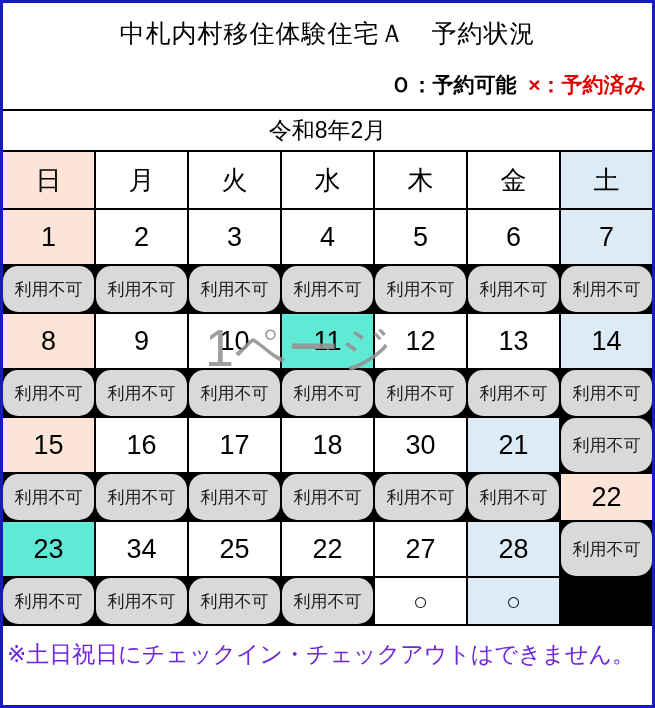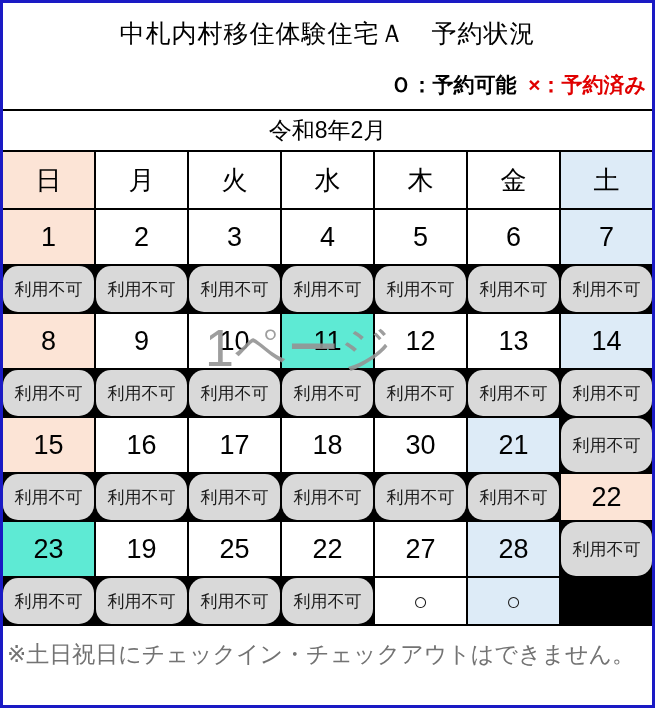--- a/index.html
+++ b/index.html
@@ -81,21 +81,21 @@
   .cell.status.ok { font-size: 25px; }
 
   
   .footer {
     height: 57px;
     box-sizing: border-box;
     display: flex;
     align-items: center;
     padding-left: 4px;
     font-size: 23px;
-    color: #737373;
+    color: #6d28d9;
     white-space: nowrap;
   }
 
   
   .watermark {
     position: absolute;
     left: 202px;
     top: 318px;
     font-size: 52px;
     line-height: 1.05;
@@ -165,21 +165,21 @@
       <div class="cell date bg-sat">21</div>
       <div class="cell status bg-na">利用不可</div>
       <div class="cell status bg-na">利用不可</div>
       <div class="cell status bg-na">利用不可</div>
       <div class="cell status bg-na">利用不可</div>
       <div class="cell status bg-na">利用不可</div>
       <div class="cell status bg-na">利用不可</div>
       <div class="cell status bg-na">利用不可</div>
       <div class="cell date bg-sun">22</div>
       <div class="cell date bg-holiday">23</div>
-      <div class="cell date bg-plain">19</div>
+      <div class="cell date bg-plain">34</div>
       <div class="cell date bg-plain">25</div>
       <div class="cell date bg-plain">22</div>
       <div class="cell date bg-plain">27</div>
       <div class="cell date bg-sat">28</div>
       <div class="cell status bg-na">利用不可</div>
       <div class="cell status bg-na">利用不可</div>
       <div class="cell status bg-na">利用不可</div>
       <div class="cell status bg-na">利用不可</div>
       <div class="cell status bg-na">利用不可</div>
       <div class="cell status bg-plain ok">○</div>

